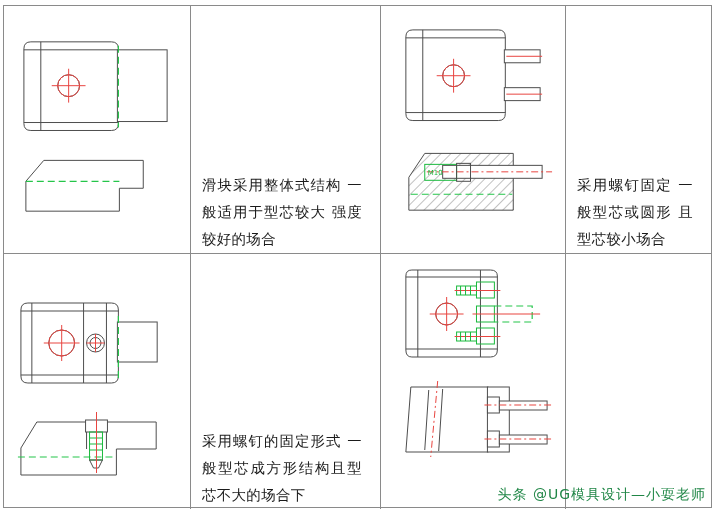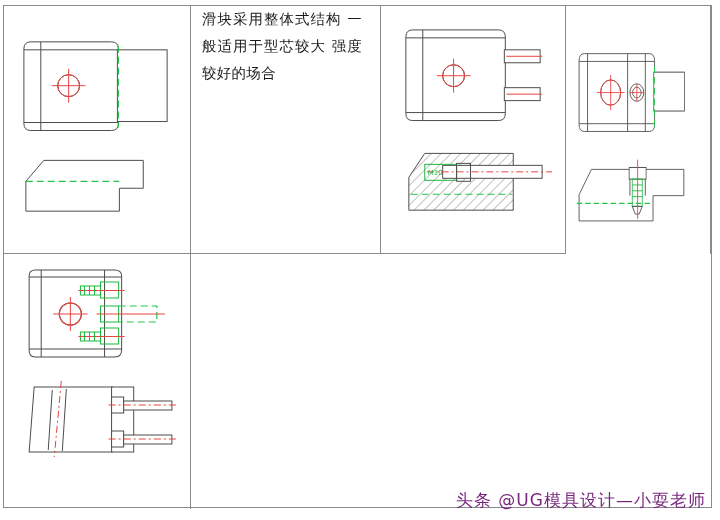--- a/index.html
+++ b/index.html
@@ -26,37 +26,37 @@
     box-sizing:border-box;
     border-right:1px solid #8a8a8a;
     border-bottom:1px solid #8a8a8a;
     overflow:hidden;
   }
   .cell.lastcol{border-right:none;}
   .cell.lastrow{border-bottom:none;}
   .fig{position:absolute;inset:0;}
   .fig svg{display:block;width:100%;height:100%;}
   .textcell{
-    display:flex;align-items:flex-start;
+    display:flex;align-items:flex-end;
     padding:0 18px 0 11px;
   }
   .desc{
     font-family:"DejaVu Sans","Liberation Sans",sans-serif;
     font-size:14.4px;
     line-height:27px;
     color:#1b1b1b;
     letter-spacing:0.4px;
     text-align:justify;
   }
   .watermark{
     position:absolute;
-    right:14px;bottom:8px;
+    right:14px;bottom:16px;
     font-family:"DejaVu Sans","Liberation Sans",sans-serif;
-    font-size:17px;
-    color:#701a75;
+    font-size:14px;
+    color:#15803d;
     letter-spacing:1px;
     white-space:nowrap;
     opacity:.95;
   }
   
   .ln{stroke:#4d4d4d;stroke-width:1;fill:none;}
   .ln-f{stroke:#4d4d4d;stroke-width:1;fill:#ffffff;}
   .red{stroke:#e8443f;stroke-width:1;fill:none;}
   .red-d{stroke:#e8443f;stroke-width:1;fill:none;stroke-dasharray:7 3 2 3;}
   .grn-d{stroke:#25c54a;stroke-width:1.2;fill:none;stroke-dasharray:7 4;}
@@ -128,20 +128,23 @@
 
         <rect class="grn" x="44" y="159" width="32" height="16" fill="#ffffff"></rect>
         <rect class="ln" x="76" y="158" width="14" height="18" fill="#ffffff"></rect>
         <text x="47" y="170" font-size="7" fill="#19b93c" font-family="DejaVu Sans, sans-serif">M10</text>
 
         <line class="grn-d" x1="30" y1="189" x2="132" y2="189"></line>
       </svg>
     </div>
   </div>
 
+  <div class="cell textcell lastcol">
+    <div class="desc">采用螺钉固定 一般型芯或圆形 且型芯较小场合</div>
+  </div>
 
   <div class="cell lastrow">
     <div class="fig">
       <svg viewBox="0 0 187 255" preserveAspectRatio="none">
 
         <path class="ln-f" d="M17 56 Q17 49 24 49 L108 49 Q115 49 115 56 L115 122 Q115 129 108 129 L24 129 Q17 129 17 122 Z"></path>
         <line class="ln" x1="17" y1="57" x2="115" y2="57"></line>
         <line class="ln" x1="17" y1="121" x2="115" y2="121"></line>
         <line class="ln" x1="28" y1="49" x2="28" y2="129"></line>
         <line class="ln" x1="80" y1="49" x2="80" y2="129"></line>
@@ -168,20 +171,23 @@
         <rect class="grn" x="86" y="178" width="13" height="28" fill="#d9f5e2"></rect>
         <line class="grn" x1="86" y1="184" x2="99" y2="184"></line>
         <line class="grn" x1="86" y1="190" x2="99" y2="190"></line>
         <line class="grn" x1="86" y1="196" x2="99" y2="196"></line>
         <path class="ln" d="M86 206 L99 206 L95 214 L90 214 Z" fill="#ffffff"></path>
         <line class="red" x1="93" y1="158" x2="93" y2="219"></line>
       </svg>
     </div>
   </div>
 
+  <div class="cell textcell lastrow">
+    <div class="desc">采用螺钉的固定形式 一般型芯成方形结构且型芯不大的场合下</div>
+  </div>
 
   <div class="cell lastrow">
     <div class="fig">
       <svg viewBox="0 0 185 255" preserveAspectRatio="none">
 
         <path class="ln-f" d="M25 22 Q25 16 31 16 L110 16 Q117 16 117 22 L117 96 Q117 103 110 103 L31 103 Q25 103 25 96 Z"></path>
         <line class="ln" x1="25" y1="23" x2="117" y2="23"></line>
         <line class="ln" x1="25" y1="95" x2="117" y2="95"></line>
         <line class="ln" x1="37" y1="16" x2="37" y2="103"></line>
         <line class="ln" x1="100" y1="16" x2="100" y2="103"></line>

